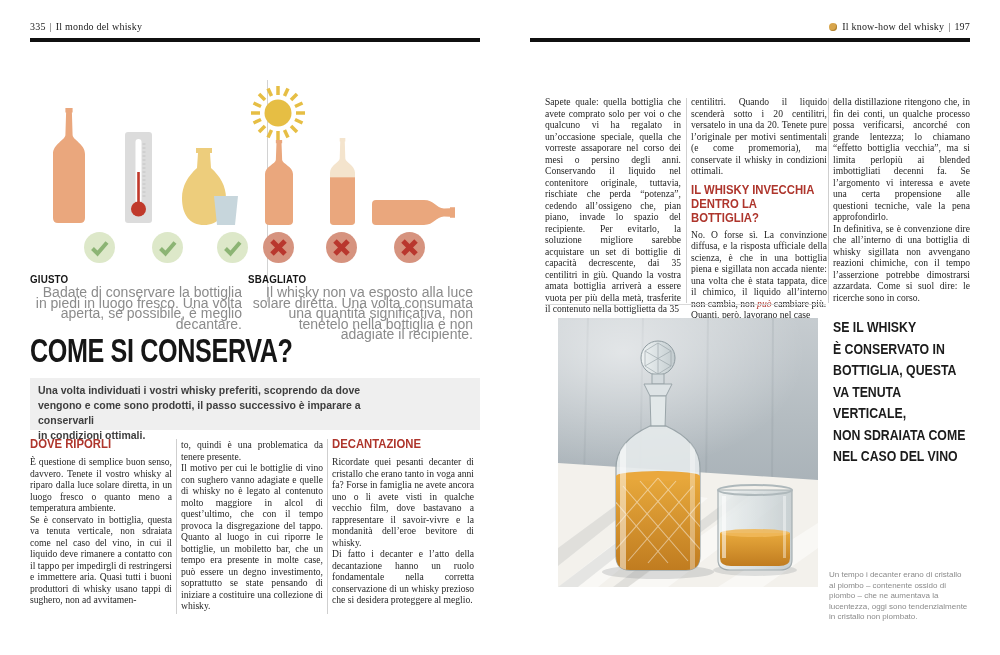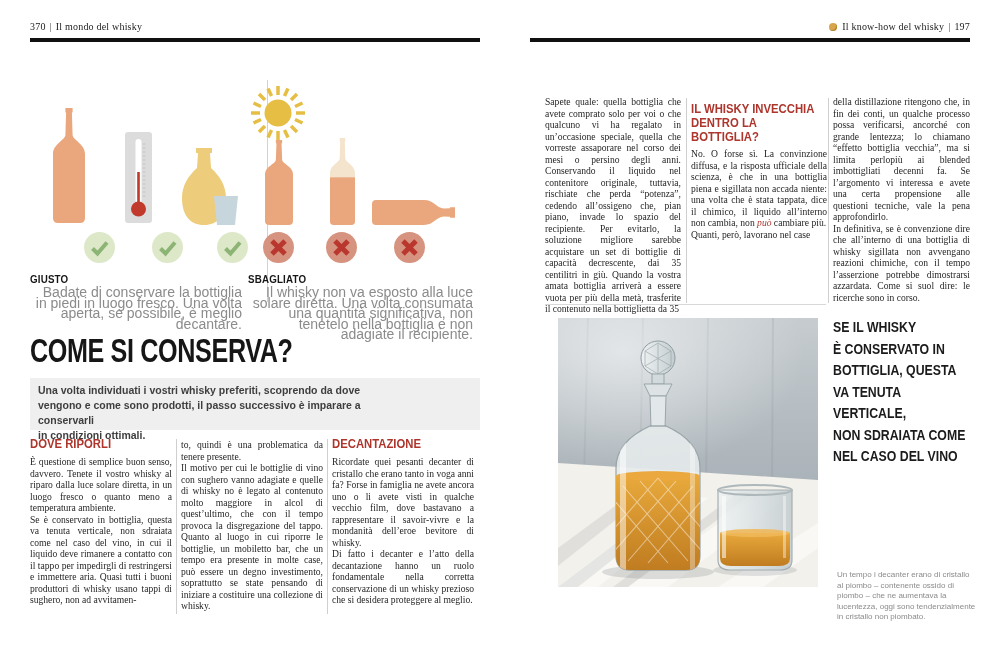--- a/index.html
+++ b/index.html
@@ -58,30 +58,30 @@
           color:#262626; text-align:justify; white-space:pre-line; }
   .red-em { color:#ae352c; font-style:italic; }
 
   
   #text-photo-rule { position:absolute; left:0; top:304px; width:281px; height:1px; background:#d8d8d8; }
   #photo { position:absolute; left:13px; top:318px; width:260px; height:269px; overflow:hidden; }
   #pull-quote { position:absolute; left:288px; top:316px; width:170px;
                 font-family:"Liberation Sans", sans-serif; font-weight:700; font-size:15px;
                 line-height:21.5px; color:#1b1b1b; white-space:pre-line;
                 transform:scaleX(.82); transform-origin:left top; }
-  #photo-caption { position:absolute; left:292px; top:570px; width:140px;
+  #photo-caption { position:absolute; left:284px; top:570px; width:140px;
                    font-family:"Liberation Sans", sans-serif; font-size:8px;
                    line-height:10.5px; color:#8b8b8b; }
 </style>
 </head>
 <body>
 
 <div class="page" id="page-left">
 
-  <div class="runhead"><span>370</span><span class="sep">|</span><span>Il mondo del whisky</span></div>
+  <div class="runhead"><span>335</span><span class="sep">|</span><span>Il mondo del whisky</span></div>
   <div class="head-rule"></div>
 
   <div id="infographic">
     <div class="vdivider"></div>
 
     <svg class="ig-item" style="left:23px;top:33px" width="32" height="115" viewBox="0 0 32 115">
       <path fill="#eaa77d" d="M12.4 0 H19.6 V4.5 H18.9 L19.6 27 C19.8 32 32 36 32 46 V110 Q32 115 27 115 H5 Q0 115 0 110 V46 C0 36 12.2 32 12.4 27 L13.1 4.5 H12.4 Z"></path>
     </svg>
     <svg class="ig-item" style="left:95px;top:57px" width="27" height="91" viewBox="0 0 27 91">
       <rect x="0" y="0" width="27" height="91" rx="3" fill="#dcdcdc"></rect>
@@ -217,20 +217,21 @@
 
   <div class="runhead"><span class="badge"></span><span>Il know-how del whisky</span><span class="sep">|</span><span>197</span></div>
   <div class="head-rule"></div>
 
   <div class="colwrap">
     <div class="col" style="left:0;width:136px">
       <p class="body">Sapete quale: quella bottiglia che avete comprato solo per voi o che qualcuno vi ha regalato in un’occasione speciale, quella che vorreste assaporare nel corso dei mesi o persino degli anni. Conservando il liquido nel contenitore originale, tuttavia, rischiate che perda “potenza”, cedendo all’ossigeno che, pian piano, invade lo spazio del recipiente. Per evitarlo, la soluzione migliore sarebbe acquistare un set di bottiglie di capacità decrescente, dai 35 centilitri in giù. Quando la vostra amata bottiglia arriverà a essere vuota per più della metà, trasferite il contenuto nella bottiglietta da 35</p>
     </div>
     <div class="colrule" style="left:141px"></div>
     <div class="col" style="left:146px;width:136px">
+      <p class="body">centilitri. Quando il liquido scenderà sotto i 20 centilitri, versatelo in una da 20. Tenete pure l’originale per motivi sentimentali (e come promemoria), ma conservate il whisky in condizioni ottimali.</p>
       <h3 class="red-heading wrap">IL WHISKY INVECCHIA DENTRO LA BOTTIGLIA?</h3>
       <p class="body"><span>No. O forse sì. La convinzione diffusa, e la risposta ufficiale della scienza, è che in una bottiglia piena e sigillata non accada niente: una volta che è stata tappata, dice il chimico, il liquido all’interno non cambia, non </span><em class="red-em">può</em><span> cambiare più.</span></p>
       <p class="body">Quanti, però, lavorano nel case</p>
     </div>
     <div class="colrule" style="left:283px"></div>
     <div class="col" style="left:288px;width:137px">
       <p class="body">della distillazione ritengono che, in fin dei conti, un qualche processo possa verificarsi, ancorché con grande lentezza; lo chiamano “effetto bottiglia vecchia”, ma si limita perlopiù ai blended imbottigliati decenni fa. Se l’argomento vi interessa e avete una certa propensione alle questioni tecniche, vale la pena approfondirlo.
 In definitiva, se è convenzione dire che all’interno di una bottiglia di whisky sigillata non avvengano reazioni chimiche, con il tempo l’asserzione potrebbe dimostrarsi azzardata. Come si suol dire: le ricerche sono in corso.</p>
     </div>
   </div>

